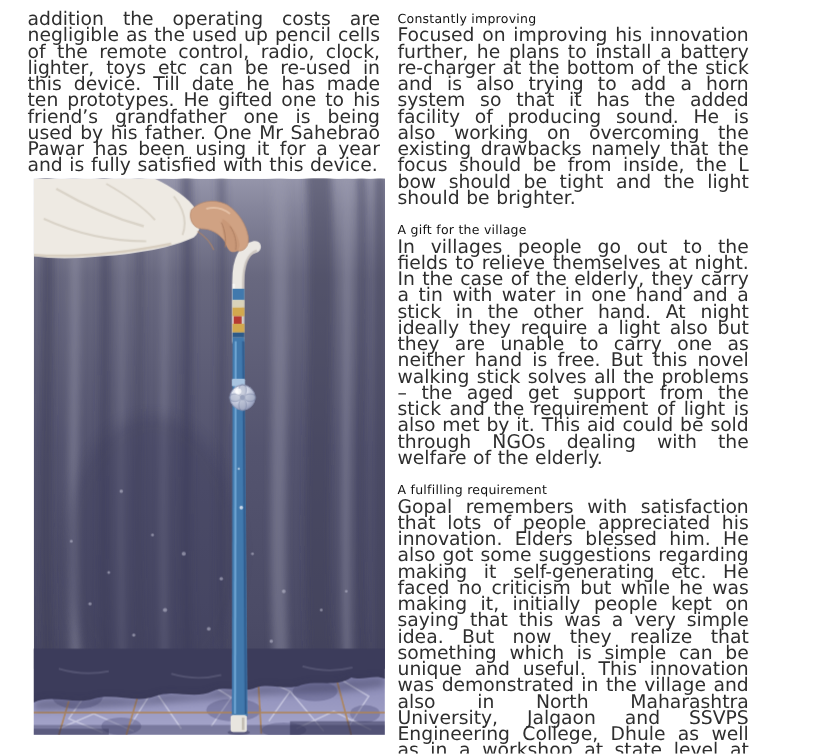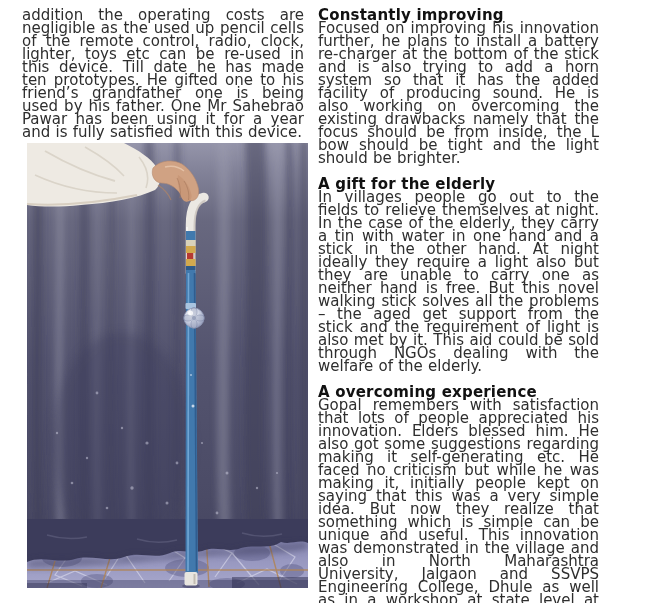--- a/index.html
+++ b/index.html
@@ -8,21 +8,21 @@
     background:var(--page-bg,#ffffff);
     font-family:"DejaVu Sans","Liberation Sans",sans-serif;
   }
   .col-left  { position:absolute; left:22px;  top:9px; width:282px; }
   .col-right { position:absolute; left:318px; top:9px; width:281px; }
   .body-text {
     margin:0; font-size:15px; line-height:13px; text-align:justify;
     color:var(--text,#2e2e2e); word-spacing:0.5px;
   }
   .section-heading {
-    margin:13px 0 0 0; font-size:15px; line-height:13px; font-weight:bold;
+    margin:13px 0 0 0; font-size:10px; line-height:13px; font-weight:normal;
     color:var(--heading,#111111); letter-spacing:0.2px;
   }
   .col-right section:first-child .section-heading { margin-top:0; }
   figure.photo { position:absolute; left:27px; top:143px; margin:0; width:281px; height:445px; }
   figure.photo svg { display:block; }
   .c-blue   { fill:var(--stick-blue,#4179ad); }
   .c-yellow { fill:var(--band-yellow,#d2a94e); }
   .c-red    { fill:var(--band-red,#b53a32); }
   .c-sleeve { fill:var(--sleeve-white,#eeeae3); }
   .c-skin   { fill:var(--skin,#d0a283); }
@@ -198,22 +198,22 @@
       </g>
     </svg>
   </figure>
 
   <div class="col-right">
     <section>
       <h3 class="section-heading">Constantly improving</h3>
       <p class="body-text">Focused on improving his innovation further, he plans to install a battery re-charger at the bottom of the stick and is also trying to add a horn system so that it has the added facility of producing sound. He is also working on overcoming the existing drawbacks namely that the focus should be from inside, the L bow should be tight and the light should be brighter.</p>
     </section>
     <section>
-      <h3 class="section-heading">A gift for the elderly</h3>
+      <h3 class="section-heading">A gift for the village</h3>
       <p class="body-text">In villages people go out to the fields to relieve themselves at night. In the case of the elderly, they carry a tin with water in one hand and a stick in the other hand. At night ideally they require a light also but they are unable to carry one as neither hand is free. But this novel walking stick solves all the problems – the aged get support from the stick and the requirement of light is also met by it. This aid could be sold through NGOs dealing with the welfare of the elderly.</p>
     </section>
     <section>
-      <h3 class="section-heading">A overcoming experience</h3>
+      <h3 class="section-heading">A fulfilling requirement</h3>
       <p class="body-text">Gopal remembers with satisfaction that lots of people appreciated his innovation. Elders blessed him. He also got some suggestions regarding making it self-generating etc. He faced no criticism but while he was making it, initially people kept on saying that this was a very simple idea. But now they realize that something which is simple can be unique and useful. This innovation was demonstrated in the village and also in North Maharashtra University, Jalgaon and SSVPS Engineering College, Dhule as well as in a workshop at state level at Yeotmal. Testing of this device was done by Industrial Technical Institute, Shindkhedu. The response was positive from all these organizations and all appreciated the device. This is not Suresh’s first experience with innovations - he had earlier made a bicycle horn with a small tin and stones. He wishes to give full credit to his family who supported him throughout the process. His parents admit that initially they were worried that he was not concentrating on his studies but still they did not restrict him from doing what he wanted. They are now very happy and proud of him. His dream is to make some device which will be useful for the common man.</p>
     </section>
   </div>
 
 </div>
 
 </body></html>

